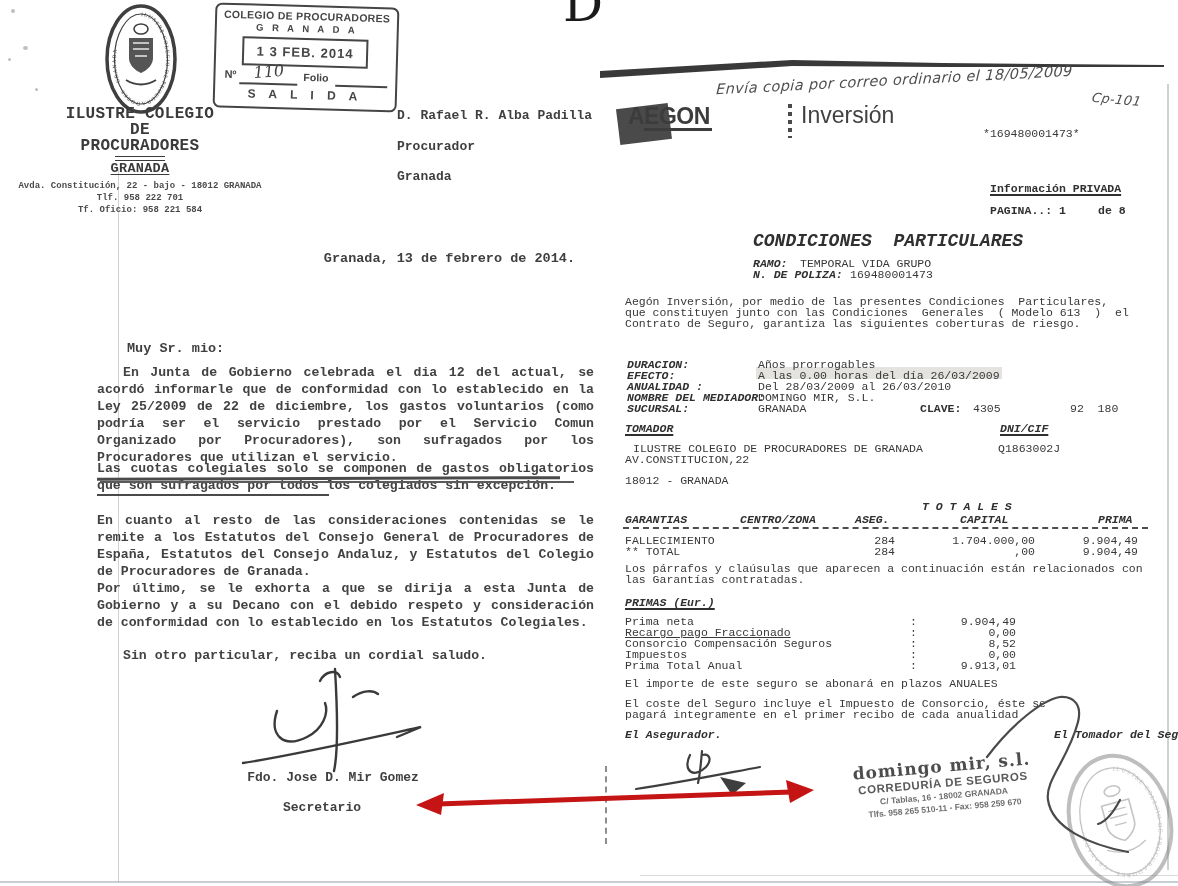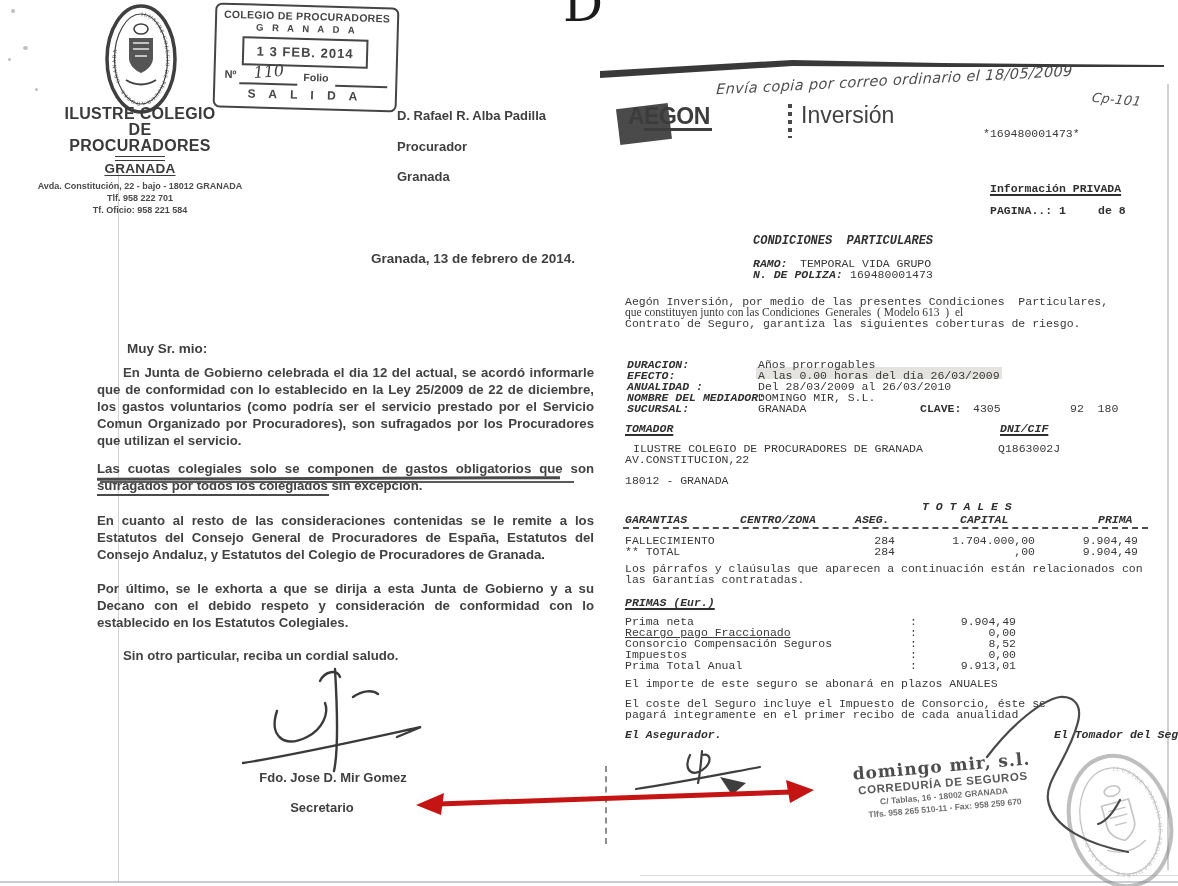--- a/index.html
+++ b/index.html
@@ -1,20 +1,20 @@
 <!DOCTYPE html>
 <html><head>
 <meta charset="utf-8">
 <style>
   html,body{margin:0;padding:0;background:#ffffff;}
   .page{position:relative;width:1178px;height:886px;background:#fff;overflow:hidden;
         font-family:"Liberation Sans",sans-serif;}
   .abs{position:absolute;}
   
-  .s{position:absolute;font-family:Liberation Sans, sans-serif;color:#3f3f3f;}
+  .s{position:absolute;font-family:Liberation Mono, monospace;color:#3f3f3f;}
   .ltr{font-size:13px;font-weight:700;}
   .para{left:97px;width:497px;font-size:13.2px;line-height:17px;font-weight:700;
         text-align:justify;color:#424242;}
   .ind{text-indent:26px;}
   .orgname{font-size:16px;font-weight:700;letter-spacing:.3px;text-align:center;color:#3a3a3a;}
   .orgsmall{font-size:9px;font-weight:700;text-align:center;color:#4a4a4a;line-height:12px;}
   
   .stamp{position:absolute;left:214px;top:5px;width:180px;height:101px;
          border:2.5px solid #454545;border-radius:7px;transform:rotate(1.6deg);color:#454545;}
   .stamp .c{position:absolute;left:0;width:100%;text-align:center;font-weight:700;}
@@ -140,28 +140,28 @@
     <div class="abs" style="left:628px;top:103px;font-size:23px;font-weight:700;letter-spacing:-.5px;color:#3c3c3c;">AEGON</div>
     <div class="abs" style="left:644px;top:128px;width:68px;height:2.5px;background:#3c3c3c;"></div>
     <div class="abs" style="left:788px;top:104px;width:4px;height:34px;background:repeating-linear-gradient(#4a4a4a 0 4px,transparent 4px 8px);"></div>
     <div class="abs" style="left:801px;top:102px;font-size:23px;color:#414141;">Inversión</div>
 
     <span class="m" style="left:983px;top:128px;">*169480001473*</span>
     <span class="m bo ul" style="left:990px;top:183px;">Información PRIVADA</span>
     <span class="m bo" style="left:990px;top:205px;">PAGINA..: 1</span>
     <span class="m bo" style="left:1098px;top:205px;">de 8</span>
 
-    <span class="m bi" style="left:753px;top:236px;font-size:12px;">CONDICIONES  PARTICULARES</span>
+    <span class="m bi" style="left:753px;top:236px;font-size:18px;">CONDICIONES  PARTICULARES</span>
     <span class="m bi" style="left:753px;top:258px;">RAMO:</span>
     <span class="m" style="left:800px;top:258px;">TEMPORAL VIDA GRUPO</span>
     <span class="m bi" style="left:753px;top:269px;">N. DE POLIZA:</span>
     <span class="m" style="left:850px;top:269px;">169480001473</span>
 
     <span class="m" style="left:625px;top:296px;">Aegón Inversión, por medio de las presentes Condiciones  Particulares,</span>
-    <span class="m" style="left:625px;top:307px;font-family:Liberation Serif, serif;">que constituyen junto con las Condiciones  Generales  ( Modelo 613  )  el</span>
+    <span class="m" style="left:625px;top:307px;">que constituyen junto con las Condiciones  Generales  ( Modelo 613  )  el</span>
     <span class="m" style="left:625px;top:318px;">Contrato de Seguro, garantiza las siguientes coberturas de riesgo.</span>
 
     <div class="hl" style="left:756px;top:367px;width:246px;height:12px;"></div>
     <span class="m bi" style="left:627px;top:359px;">DURACION:</span>
     <span class="m" style="left:758px;top:359px;">Años prorrogables</span>
     <span class="m bi" style="left:627px;top:370px;">EFECTO:</span>
     <span class="m" style="left:758px;top:370px;">A las 0.00 horas del día 26/03/2009</span>
     <span class="m bi" style="left:627px;top:381px;">ANUALIDAD :</span>
     <span class="m" style="left:758px;top:381px;">Del 28/03/2009 al 26/03/2010</span>
     <span class="m bi" style="left:627px;top:392px;">NOMBRE DEL MEDIADOR:</span>

